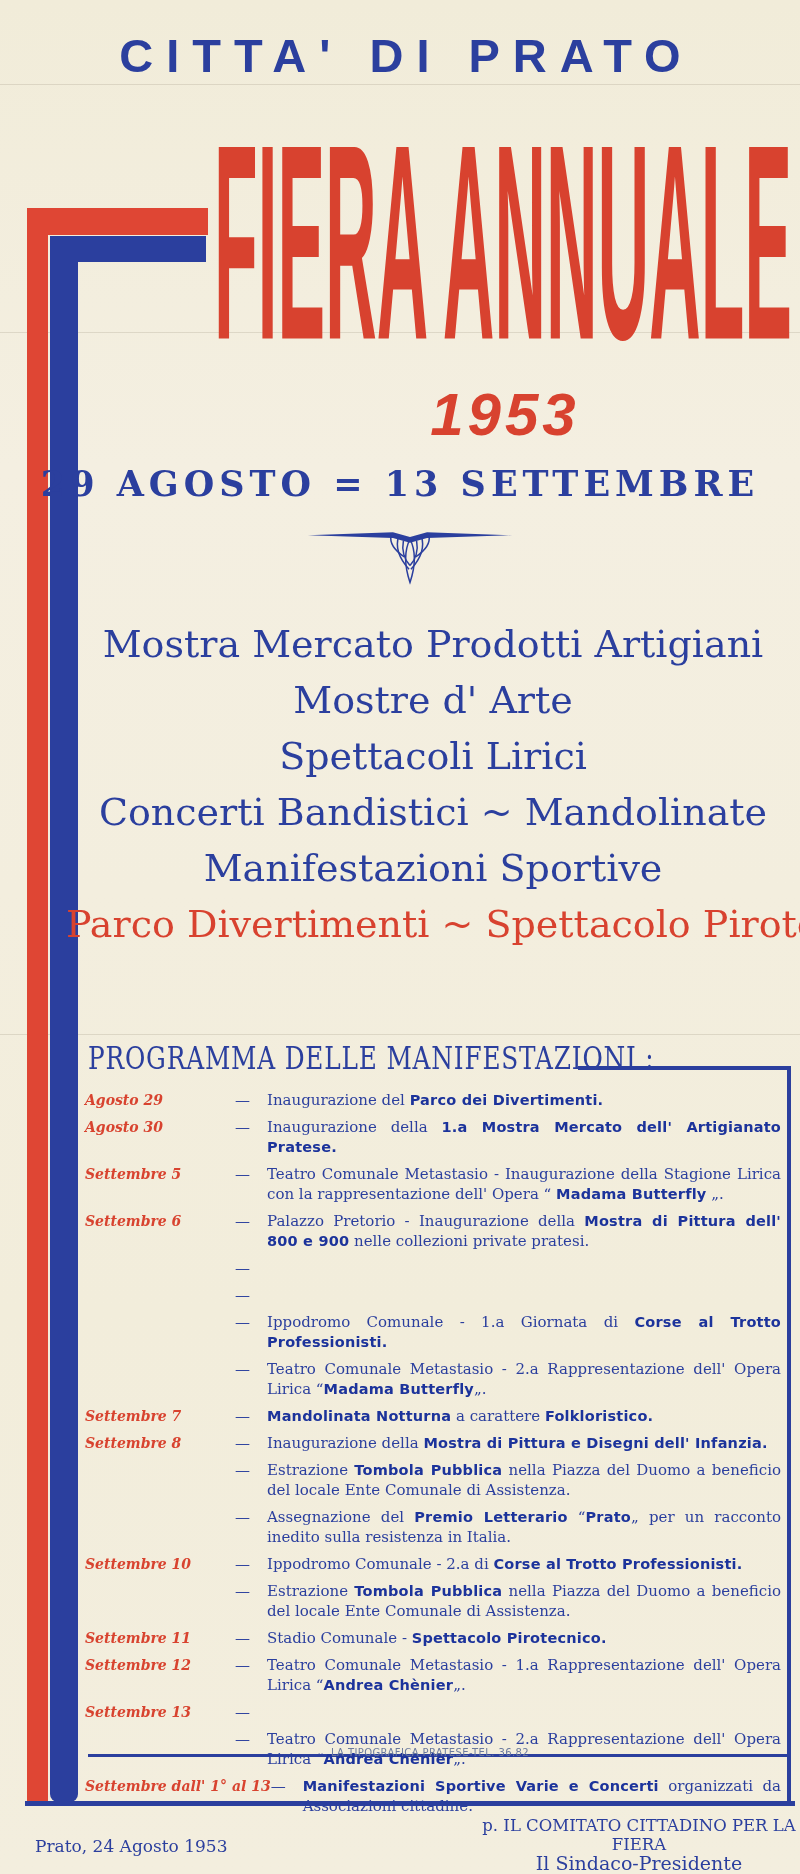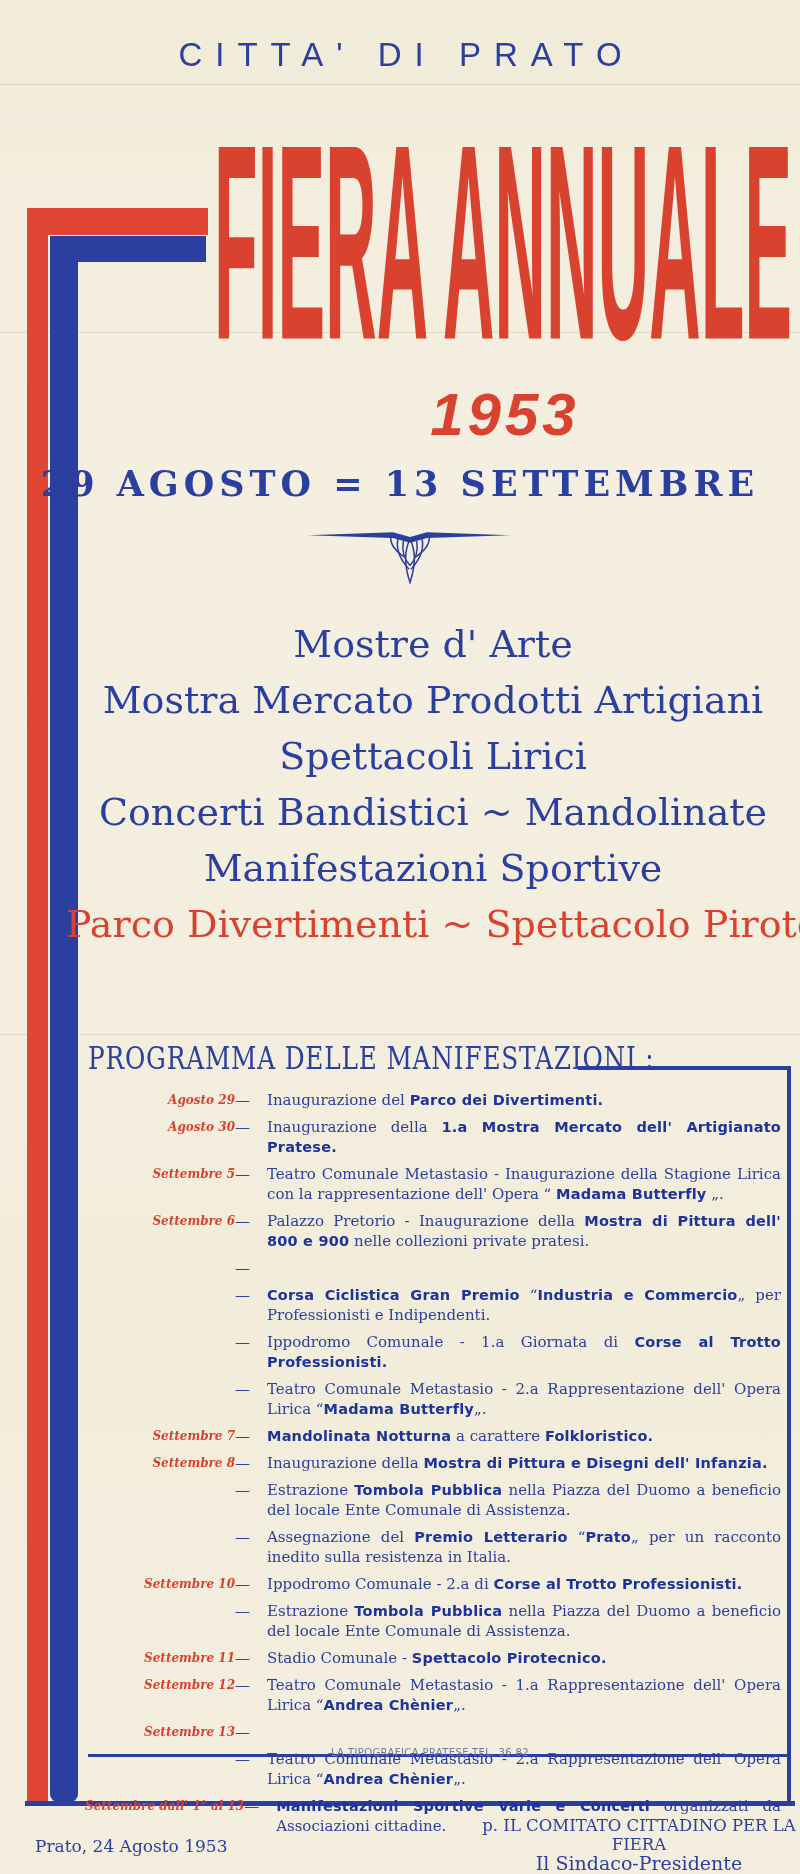--- a/index.html
+++ b/index.html
@@ -13,23 +13,23 @@
     overflow:hidden;
     font-family:"DejaVu Serif", serif;
   }
   .fold{position:absolute;left:0;width:100%;height:1px;background:rgba(90,80,55,.14);}
   
   .bar{position:absolute;}
   .bar.red{background:var(--barred);}
   .bar.blue{background:var(--blue);}
   
   .city-title{
-    position:absolute; top:36px; left:0; width:100%;
+    position:absolute; top:28px; left:0; width:100%;
     text-align:center; font-family:"Liberation Sans", sans-serif;
-    font-size:33px; font-weight:400; letter-spacing:13px; text-indent:13px;
+    font-size:47px; font-weight:700; letter-spacing:13px; text-indent:13px;
     color:var(--blue);
   }
   .main-title-svg{position:absolute; top:133px; left:214px;}
   .year{
     position:absolute; top:380px; left:215px; width:580px; text-align:center;
     font-family:"Liberation Sans", sans-serif; font-style:italic; font-weight:bold;
     font-size:60px; letter-spacing:4px; color:var(--red);
   }
   .date-range{
     position:absolute; top:452px; left:0; width:100%; text-align:center;
@@ -52,21 +52,21 @@
   }
   .heading-underline{position:absolute; top:1066px; left:578px; width:212px; height:4px; background:var(--blue);}
   .box-right{position:absolute; top:1066px; left:787px; width:4px; height:740px; background:var(--blue);}
   .box-bottom{position:absolute; top:1801px; left:25px; width:770px; height:5px; background:var(--blue);}
   .divider{position:absolute; top:1754px; left:88px; width:700px; height:3px; background:var(--blue);}
   .program-rows{position:absolute; top:1090px; left:85px; width:696px;}
   .prow{display:flex; align-items:flex-start; margin-bottom:7px;}
   .pdate{
     min-width:150px; flex-shrink:0; white-space:nowrap;
     font-family:"DejaVu Serif", serif; font-style:italic; font-weight:bold;
-    font-size:12px; line-height:20px; color:var(--datered);text-align:right;
+    font-size:14px; line-height:20px; color:var(--datered);
   }
   .pdash{
     width:32px; flex-shrink:0; font-family:"DejaVu Serif", serif;
     font-size:15px; line-height:20px; color:var(--blue);
   }
   .ptext{
     flex:1; font-family:"DejaVu Serif", serif; font-size:15px; line-height:20px;
     color:var(--blue); text-align:justify;
   }
   .ptext b{
@@ -126,22 +126,22 @@
       <path d="M98 15 C94 27 100 40 109 50"></path>
       <path d="M122 15 C126 27 120 40 111 50"></path>
       <path d="M90 14 C88 23 95 31 104 37"></path>
       <path d="M130 14 C132 23 125 31 116 37"></path>
       <path d="M103 20 C101 30 104 40 110 46"></path>
       <path d="M117 20 C119 30 116 40 110 46"></path>
     </g>
   </svg>
 
   <div class="highlights">
+      <div class="script-line">Mostra Mercato Prodotti Artigiani</div>
       <div class="script-line">Mostre d' Arte</div>
-      <div class="script-line">Mostra Mercato Prodotti Artigiani</div>
       <div class="script-line">Spettacoli Lirici</div>
       <div class="script-line">Concerti Bandistici ~ Mandolinate</div>
       <div class="script-line">Manifestazioni Sportive</div>
       <div class="script-line red">Parco Divertimenti ~ Spettacolo Pirotecnico</div>
     </div>
 
   <div class="program-heading">PROGRAMMA DELLE MANIFESTAZIONI :</div>
   <div class="heading-underline"></div>
   <div class="box-right"></div>
   <div class="divider"></div>
@@ -168,21 +168,20 @@
         <div class="pdash">—</div>
         <div class="ptext"><span>Palazzo Pretorio - Inaugurazione della </span><b>Mostra di Pittura dell' 800 e 900</b><span> nelle collezioni private pratesi.</span></div>
       </div>
       <div class="prow">
         <div class="pdate"></div>
         <div class="pdash">—</div>
       </div>
       <div class="prow">
         <div class="pdate"></div>
         <div class="pdash">—</div>
-        <div class="ptext"><b>Corsa Ciclistica Gran Premio</b><span> “</span><b>Industria e Commercio</b><span>„ per Professionisti e Indipendenti.</span></div>
       </div>
       <div class="prow">
         <div class="pdate"></div>
         <div class="pdash">—</div>
         <div class="ptext"><span>Ippodromo Comunale - 1.a Giornata di </span><b>Corse al Trotto Professionisti.</b></div>
       </div>
       <div class="prow">
         <div class="pdate"></div>
         <div class="pdash">—</div>
         <div class="ptext"><span>Teatro Comunale Metastasio - 2.a Rappresentazione dell' Opera Lirica “</span><b>Madama Butterfly</b><span>„.</span></div>

